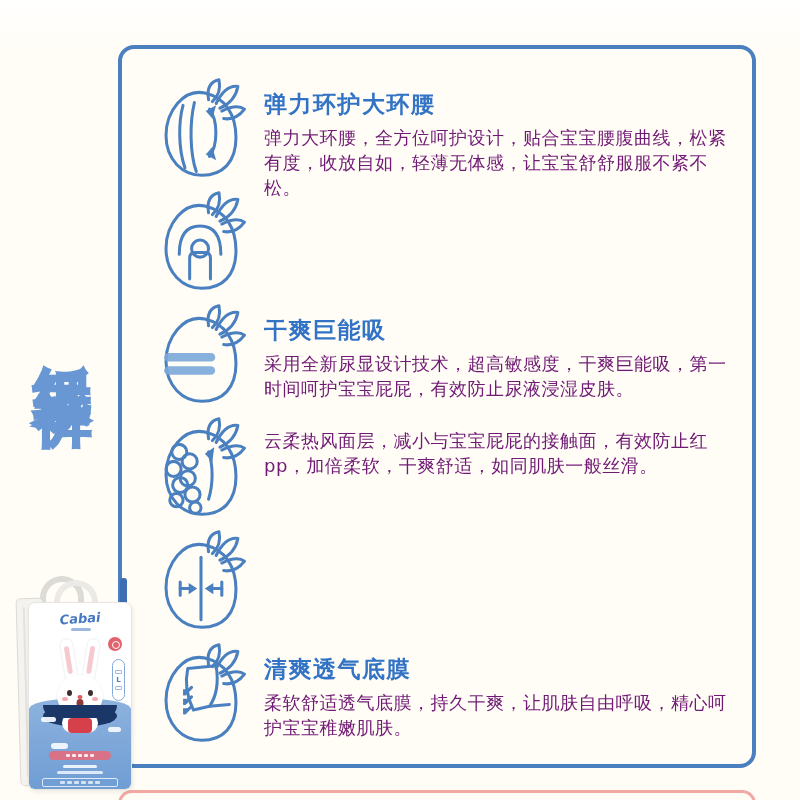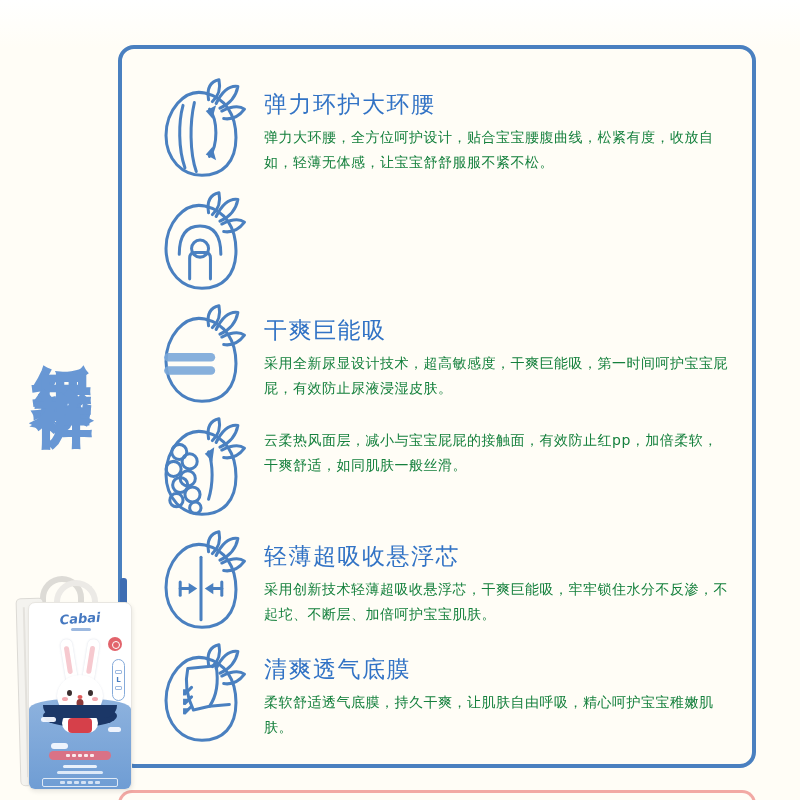--- a/index.html
+++ b/index.html
@@ -18,25 +18,25 @@
     border:4px solid #4a80c0; border-radius:16px;
     padding:28px 20px 0 22px;
   }
 
   
   .feature-row { display:flex; align-items:flex-start; height:113px; }
   .feature-icon { width:102px; height:104px; flex:0 0 102px; margin-left:6px; }
   .feature-icon svg { width:100%; height:100%; }
   .feature-text { padding-top:12px; padding-left:12px; width:492px; }
   .feature-title {
-    font-size:23px; font-weight:400; color:#3273c5;
+    font-size:23px; font-weight:700; color:#3273c5;
     letter-spacing:1.5px; margin-bottom:5px;
   }
   .feature-body {
-    font-size:14px; color:#15803d; line-height:25px; letter-spacing:0.5px;
+    font-size:18px; color:#701a75; line-height:25px; letter-spacing:0.5px;
   }
 
   .stroke { fill:none; stroke:#4a80c0; stroke-width:3.2; stroke-linecap:round; stroke-linejoin:round; }
   .fillblue { fill:#7aa7d9; stroke:none; opacity:.9; }
   .arrowfill { fill:#4a80c0; stroke:none; }
 
   
   .brand-vertical {
     position:absolute; left:28px; top:320px; height:230px;
     writing-mode:vertical-rl; text-orientation:upright;
@@ -253,24 +253,20 @@
         <path class="stroke" d="M54 17 C32 12 13 36 13 62 C13 88 31 104 51 104 C73 104 87 90 87 64 C87 40 76 22 54 17 Z"></path>
         <path class="stroke" d="M50 30 L50 96"></path>
         <path class="stroke" d="M28 63 L40 63"></path>
         <polygon class="arrowfill" points="46,63 37,57 37,69"></polygon>
         <path class="stroke" d="M28 56 L28 70"></path>
         <path class="stroke" d="M72 63 L60 63"></path>
         <polygon class="arrowfill" points="54,63 63,57 63,69"></polygon>
         <path class="stroke" d="M72 56 L72 70"></path>
       </svg>
     </div>
-    <div class="feature-text">
-      <div class="feature-title">轻薄超吸收悬浮芯</div>
-      <div class="feature-body">采用创新技术轻薄超吸收悬浮芯，干爽巨能吸，牢牢锁住水分不反渗，不起坨、不断层、加倍呵护宝宝肌肤。</div>
-    </div>
   </div>
 
   <div class="feature-row">
     <div class="feature-icon">
       <svg viewBox="0 0 100 110">
         <path class="stroke" d="M58 24 Q55 6 69 3 Q72 17 62 26"></path>
         <path class="stroke" d="M66 28 Q76 8 89 10 Q86 26 70 33"></path>
         <path class="stroke" d="M72 36 Q88 28 96 34 Q87 46 74 44"></path>
         <path class="stroke" d="M54 17 C32 12 13 36 13 62 C13 88 31 104 51 104 C73 104 87 90 87 64 C87 40 76 22 54 17 Z"></path>
         <path class="stroke" d="M36 28 L66 25 C69 44 66 58 59 68 L42 72 C35 58 33 42 36 28 Z"></path>

